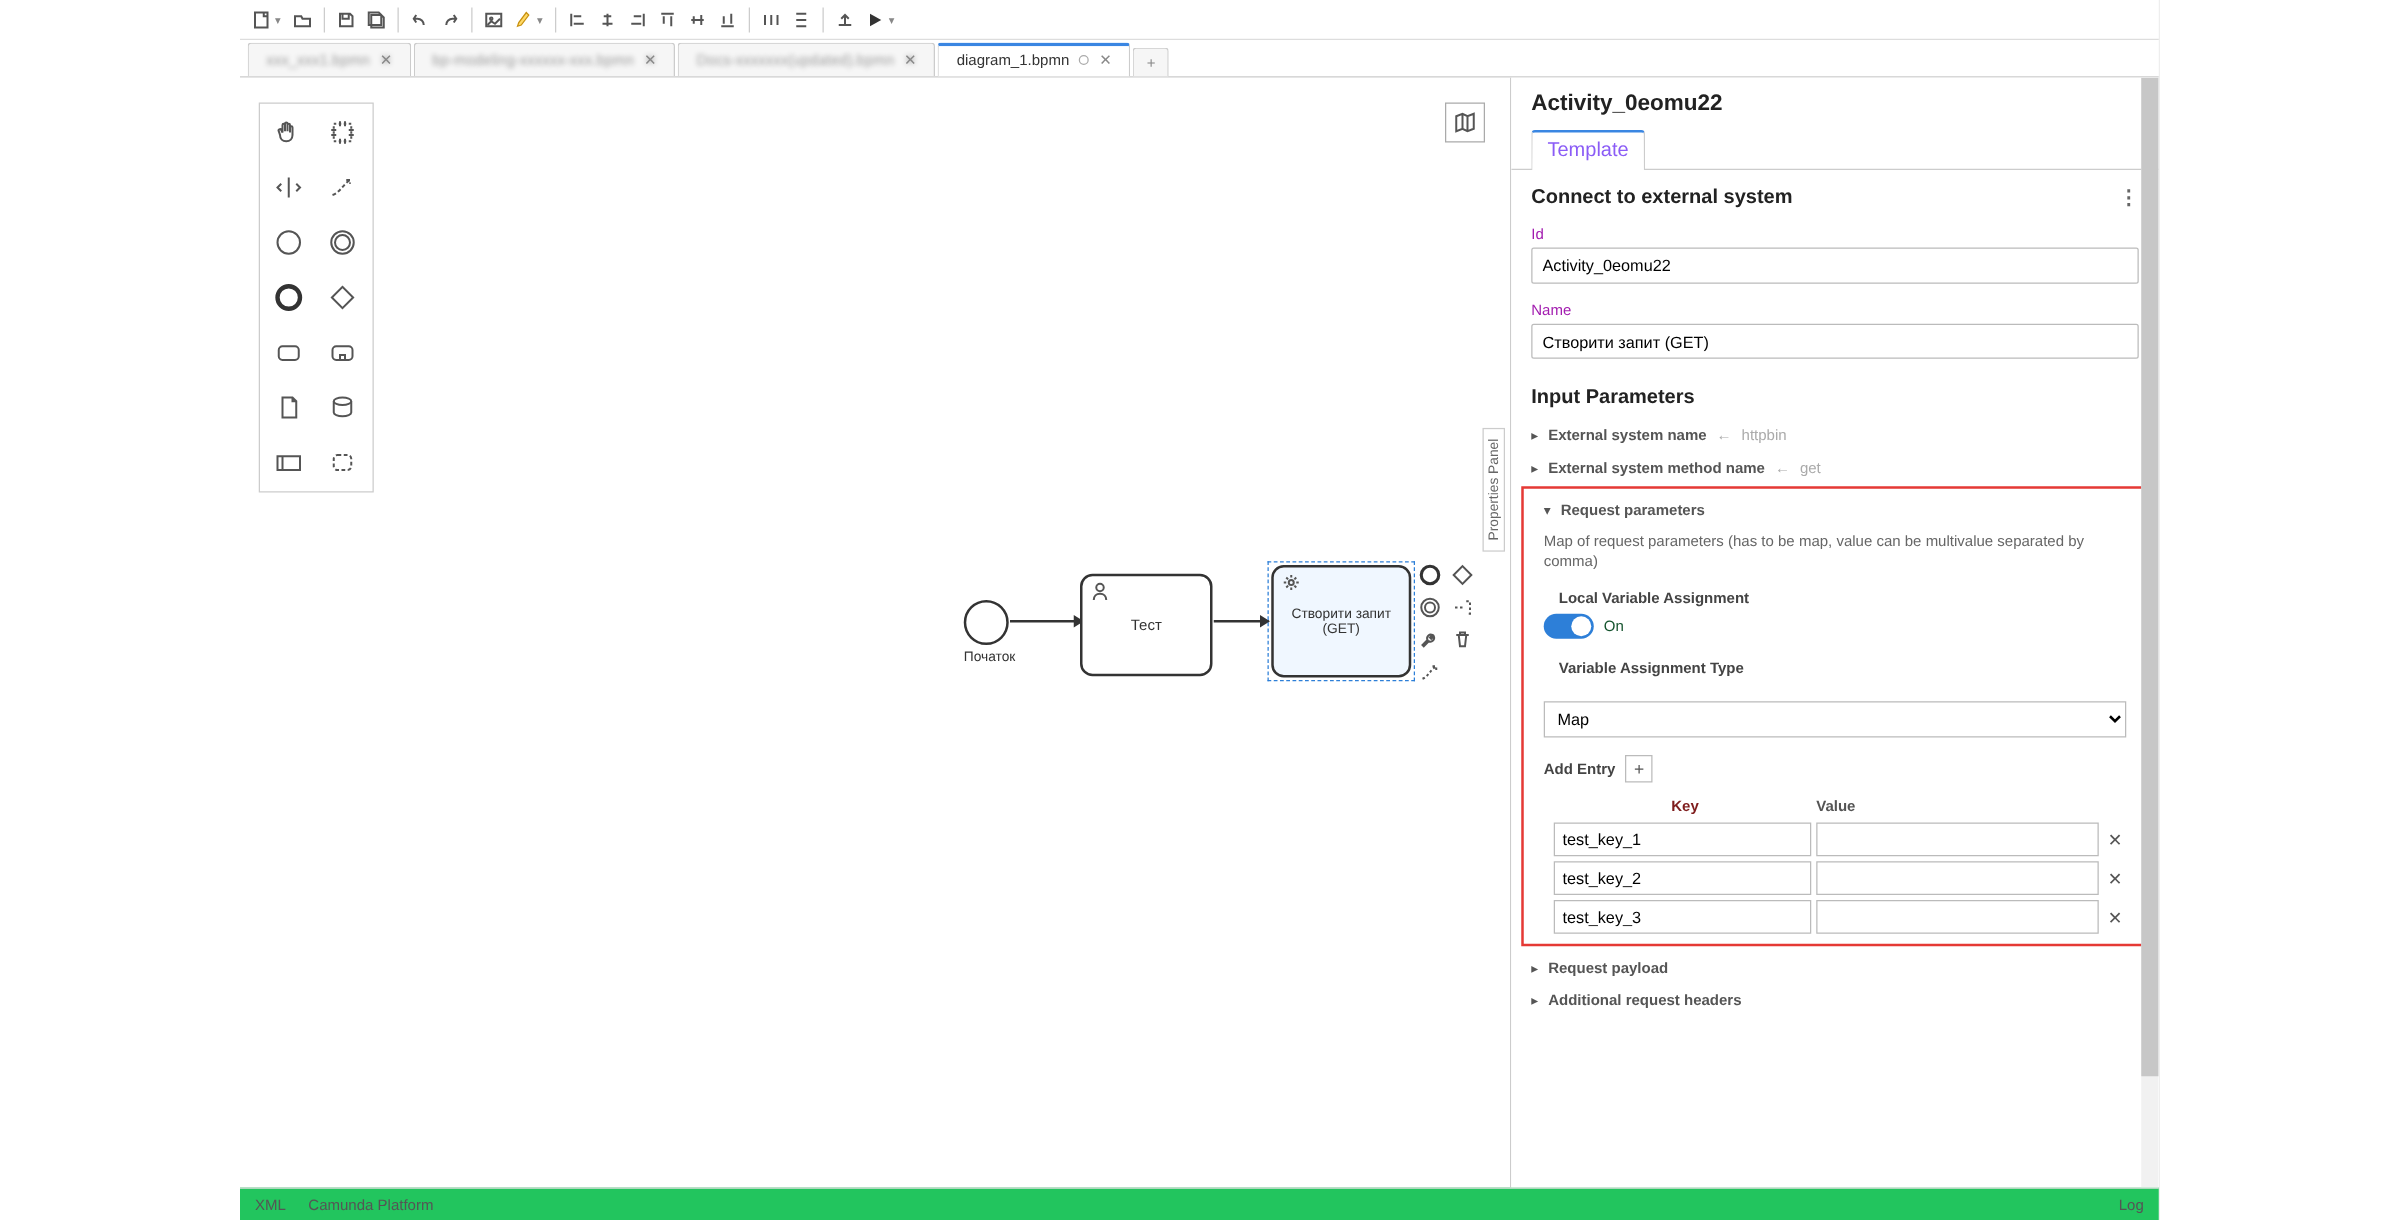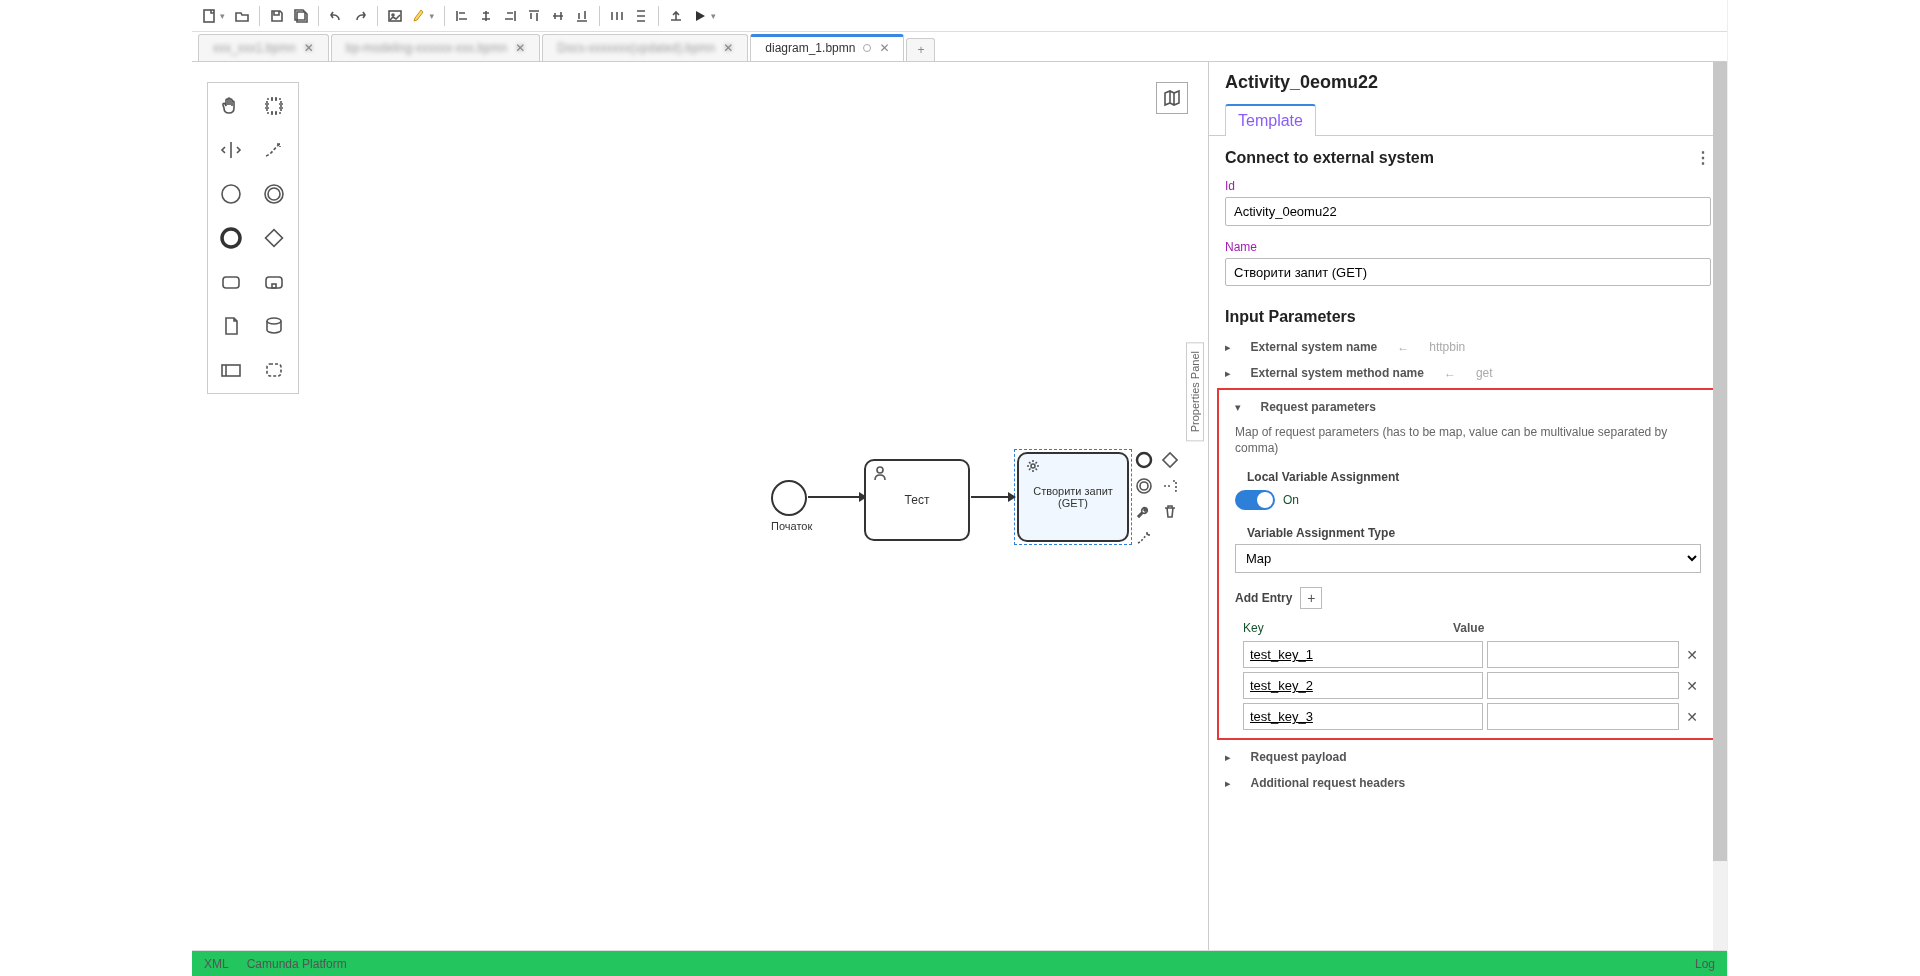--- a/index.html
+++ b/index.html
@@ -55,49 +55,49 @@
 .panel-tabs{display:flex;border-bottom:1px solid #ccc;padding-left:16px;}
 .ptab{padding:6px 12px;font-size:16px;color:#8b5cf6;border:1px solid #ccc;border-bottom:none;border-radius:3px 3px 0 0;background:#fafafa;border-top:2px solid #3a86e2;position:relative;top:1px;background:#fff;}
 .sec-head{display:flex;align-items:center;justify-content:space-between;padding:12px 16px 8px;font-size:16px;font-weight:bold;color:#222;}
 .sec-head .menu{font-size:16px;color:#666;cursor:pointer;}
 .fld{padding:4px 16px 10px;}
 .fld-label{font-size:12px;color:#a21caf;margin-bottom:4px;}
 .fld-input{width:100%;padding:6px 8px;border:1px solid #bbb;border-radius:2px;font-size:13px;}
 .fld-input.name{resize:both;height:28px;}
 .fld-cross{float:right;margin-top:-26px;margin-right:6px;color:#666;cursor:pointer;font-size:14px;}
 
-.collapse-row{display:flex;align-items:center;padding:6px 16px;gap:20px;}
+.collapse-row{display:flex;align-items:center;padding:6px 16px;gap:8px;}
 .chev{font-size:11px;color:#555;}
 .chev.right::before{content:"▸";}
 .chev.down::before{content:"▾";}
 .collapse-row .lbl{font-size:12px;font-weight:bold;color:#555;}
 .collapse-row .arrow{color:#aaa;font-size:12px;}
 .collapse-row .hint{color:#aaa;font-size:12px;}
 
 .highlight-box{border:2px solid #e53935;margin:2px 8px 4px 8px;padding:4px 0 6px;}
 .desc{font-size:12px;color:#666;padding:4px 16px 8px;line-height:1.35;}
 .sub-lbl{font-size:12px;font-weight:bold;color:#444;padding:6px 28px 4px;}
 
 .toggle-row{display:flex;align-items:center;gap:8px;padding:2px 16px 10px;}
 .toggle{width:40px;height:20px;border-radius:10px;background:#2d7fd8;position:relative;}
 .toggle .knob{width:16px;height:16px;background:#fff;border-radius:50%;position:absolute;right:2px;top:2px;}
 .toggle-row .tl{font-size:12px;color:#14532d;}
 
-.select{width:calc(100% - 32px);margin:0 16px 10px;padding:5px 6px;border:1px solid #bbb;font-size:13px;background:#fff;}
+.select{width:calc(100% - 32px);margin:16px 16px 10px;padding:5px 6px;border:1px solid #bbb;font-size:13px;background:#fff;}
 
 .add-entry{display:flex;align-items:center;gap:8px;padding:4px 16px 8px;}
 .add-entry .txt{font-size:12px;font-weight:bold;color:#444;}
 .add-btn{width:22px;height:22px;border:1px solid #bbb;display:flex;align-items:center;justify-content:center;font-size:14px;color:#555;cursor:pointer;}
 
 .kv-head{display:flex;padding:4px 16px 4px 24px;gap:0;}
-.kv-head .k{width:210px;font-size:12px;font-weight:normal;color:#14532d;}
+.kv-head .k{width:210px;font-size:12px;font-weight:bold;color:#7f1d1d;text-align:center;}
 .kv-head .v{flex:1;font-size:12px;font-weight:bold;color:#555;}
 .kv-row{display:flex;align-items:center;padding:2px 16px 2px 24px;gap:4px;}
 .kv-row input{padding:5px 6px;border:1px solid #bbb;font-size:13px;}
-.kv-row .ki{width:240px;text-decoration:underline;}
+.kv-row .ki{width:206px;}
 .kv-row .vi{flex:1;}
 .kv-row .rm{width:18px;text-align:center;color:#555;cursor:pointer;font-size:14px;}
 
 .scroll{position:absolute;right:0;top:0;width:14px;height:100%;background:#f1f1f1;}
 .scroll .thumb{width:100%;height:90%;background:#c7c7c7;}
 
 
 .footer{height:26px;display:flex;align-items:center;justify-content:space-between;padding:0 12px;border-top:1px solid #ddd;background:#22c55e;font-size:12px;color:#555;}
 .footer .left{display:flex;gap:18px;}
 

